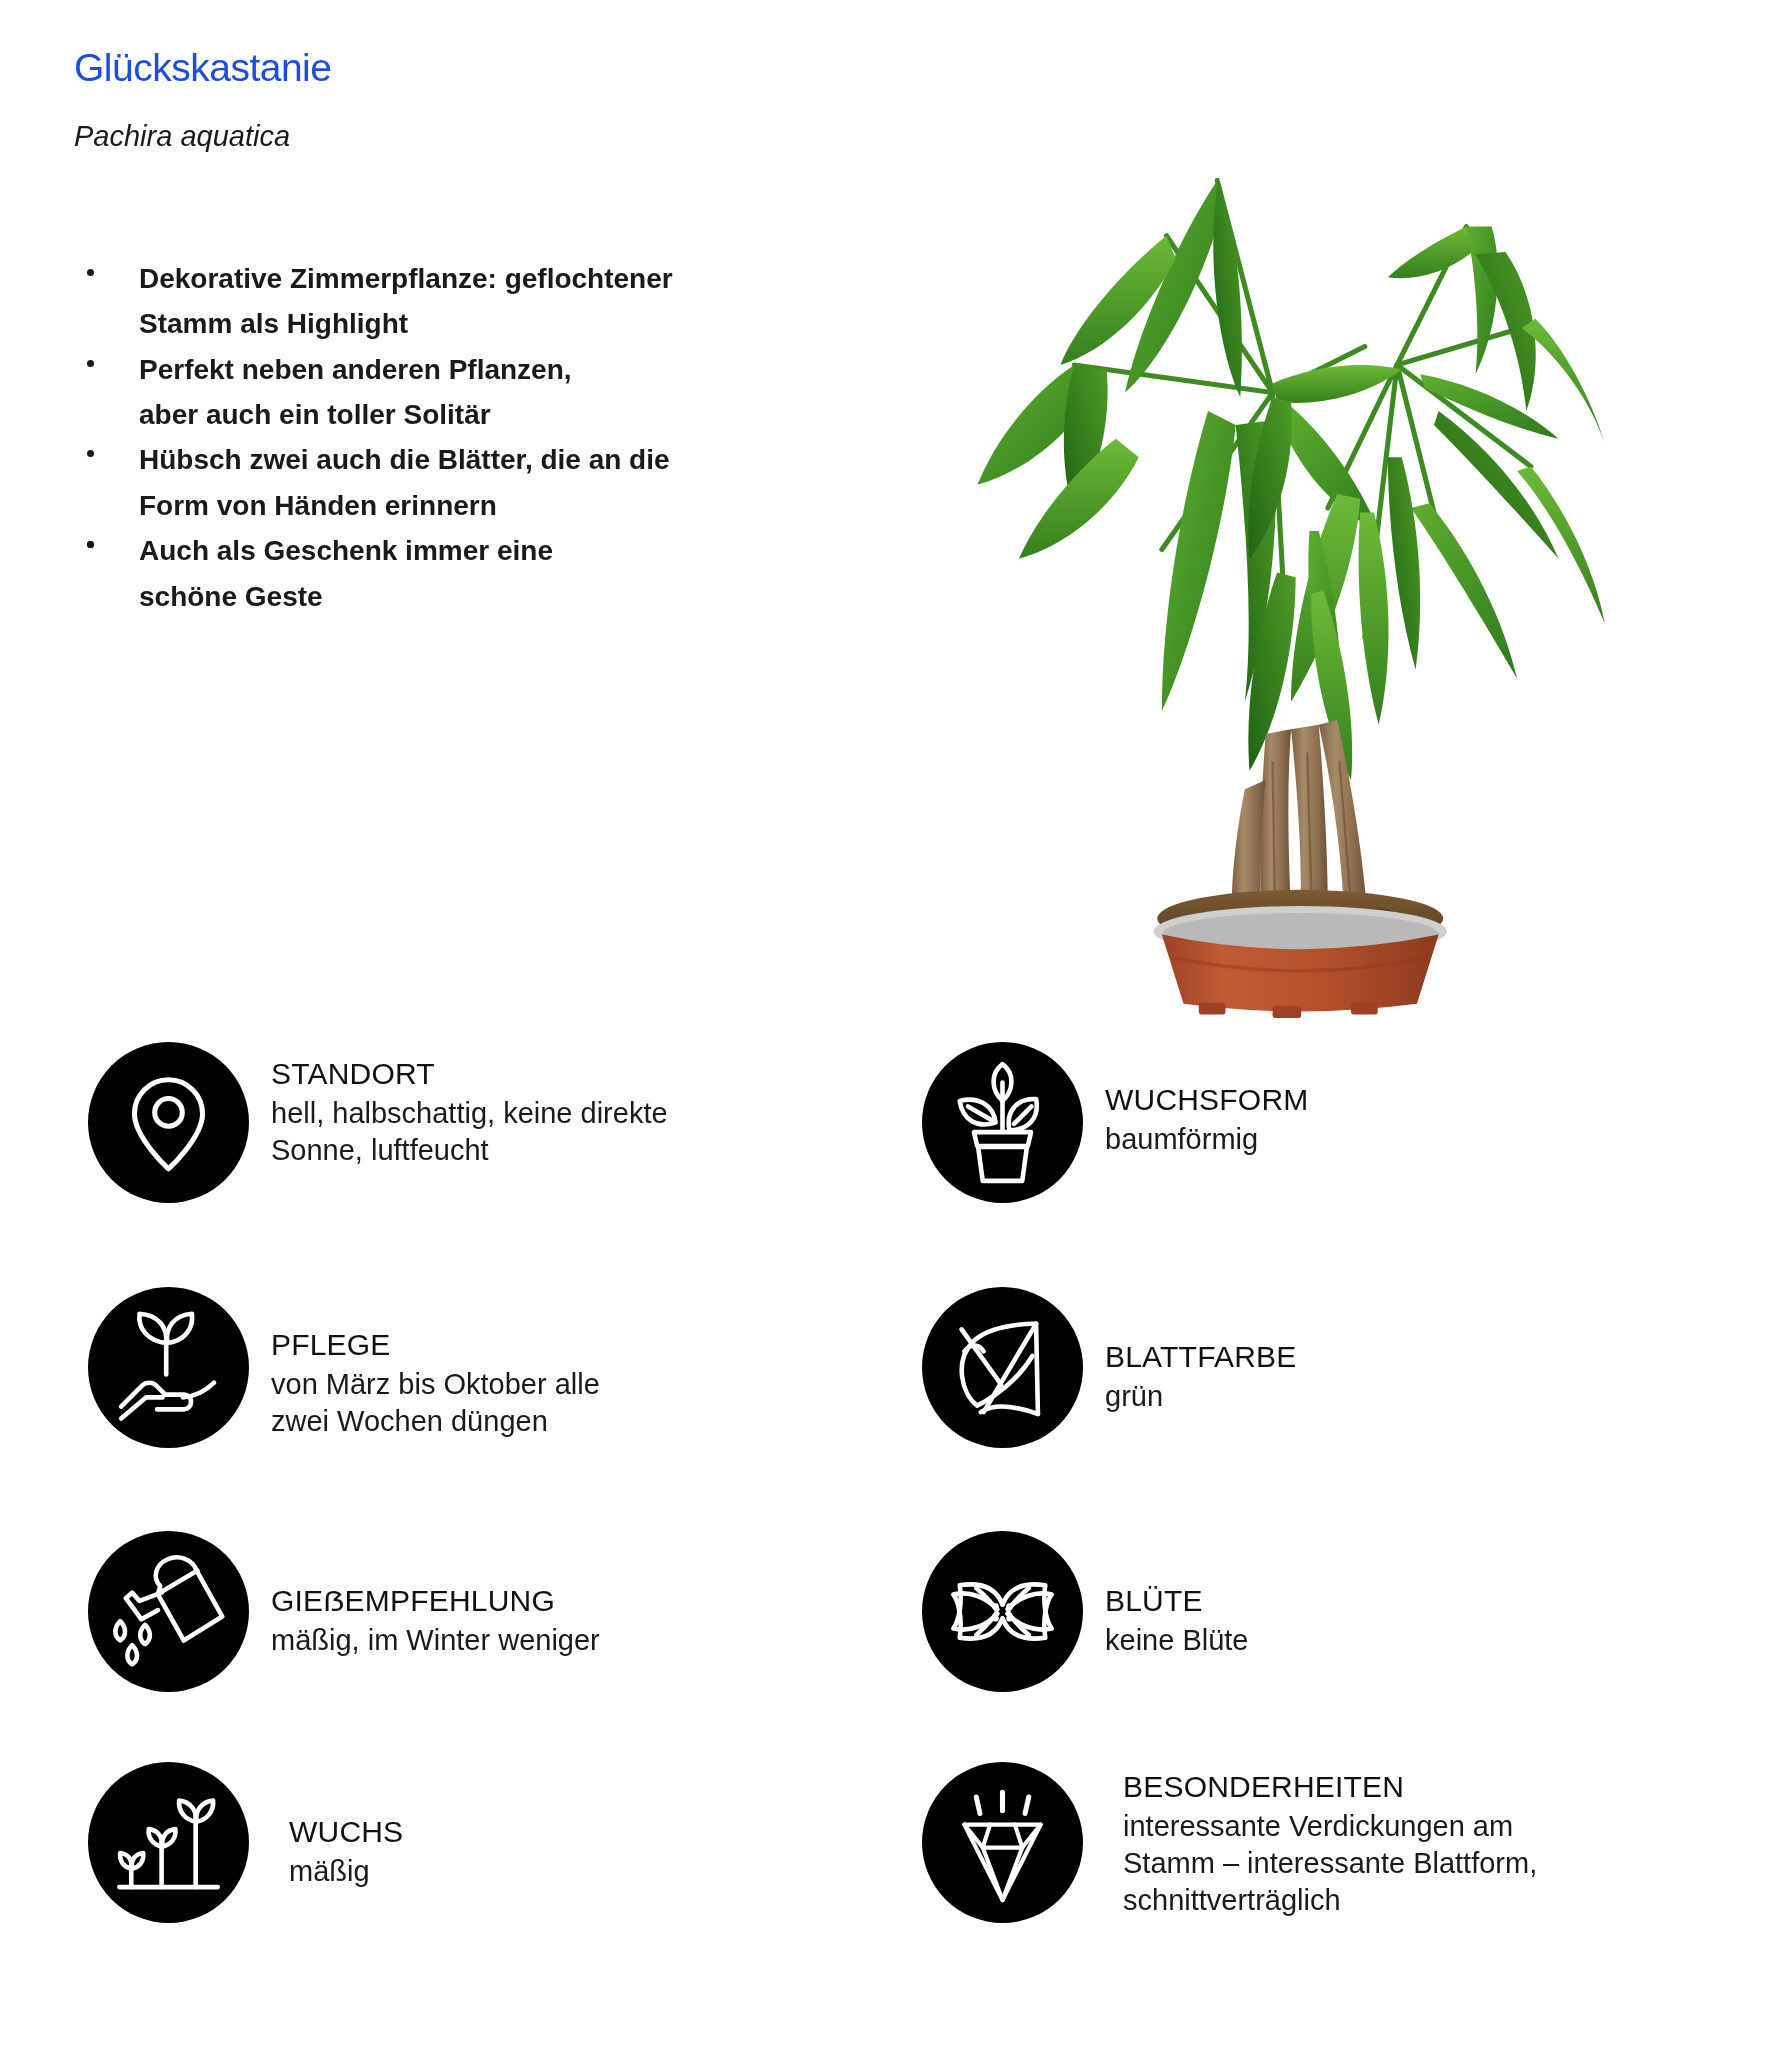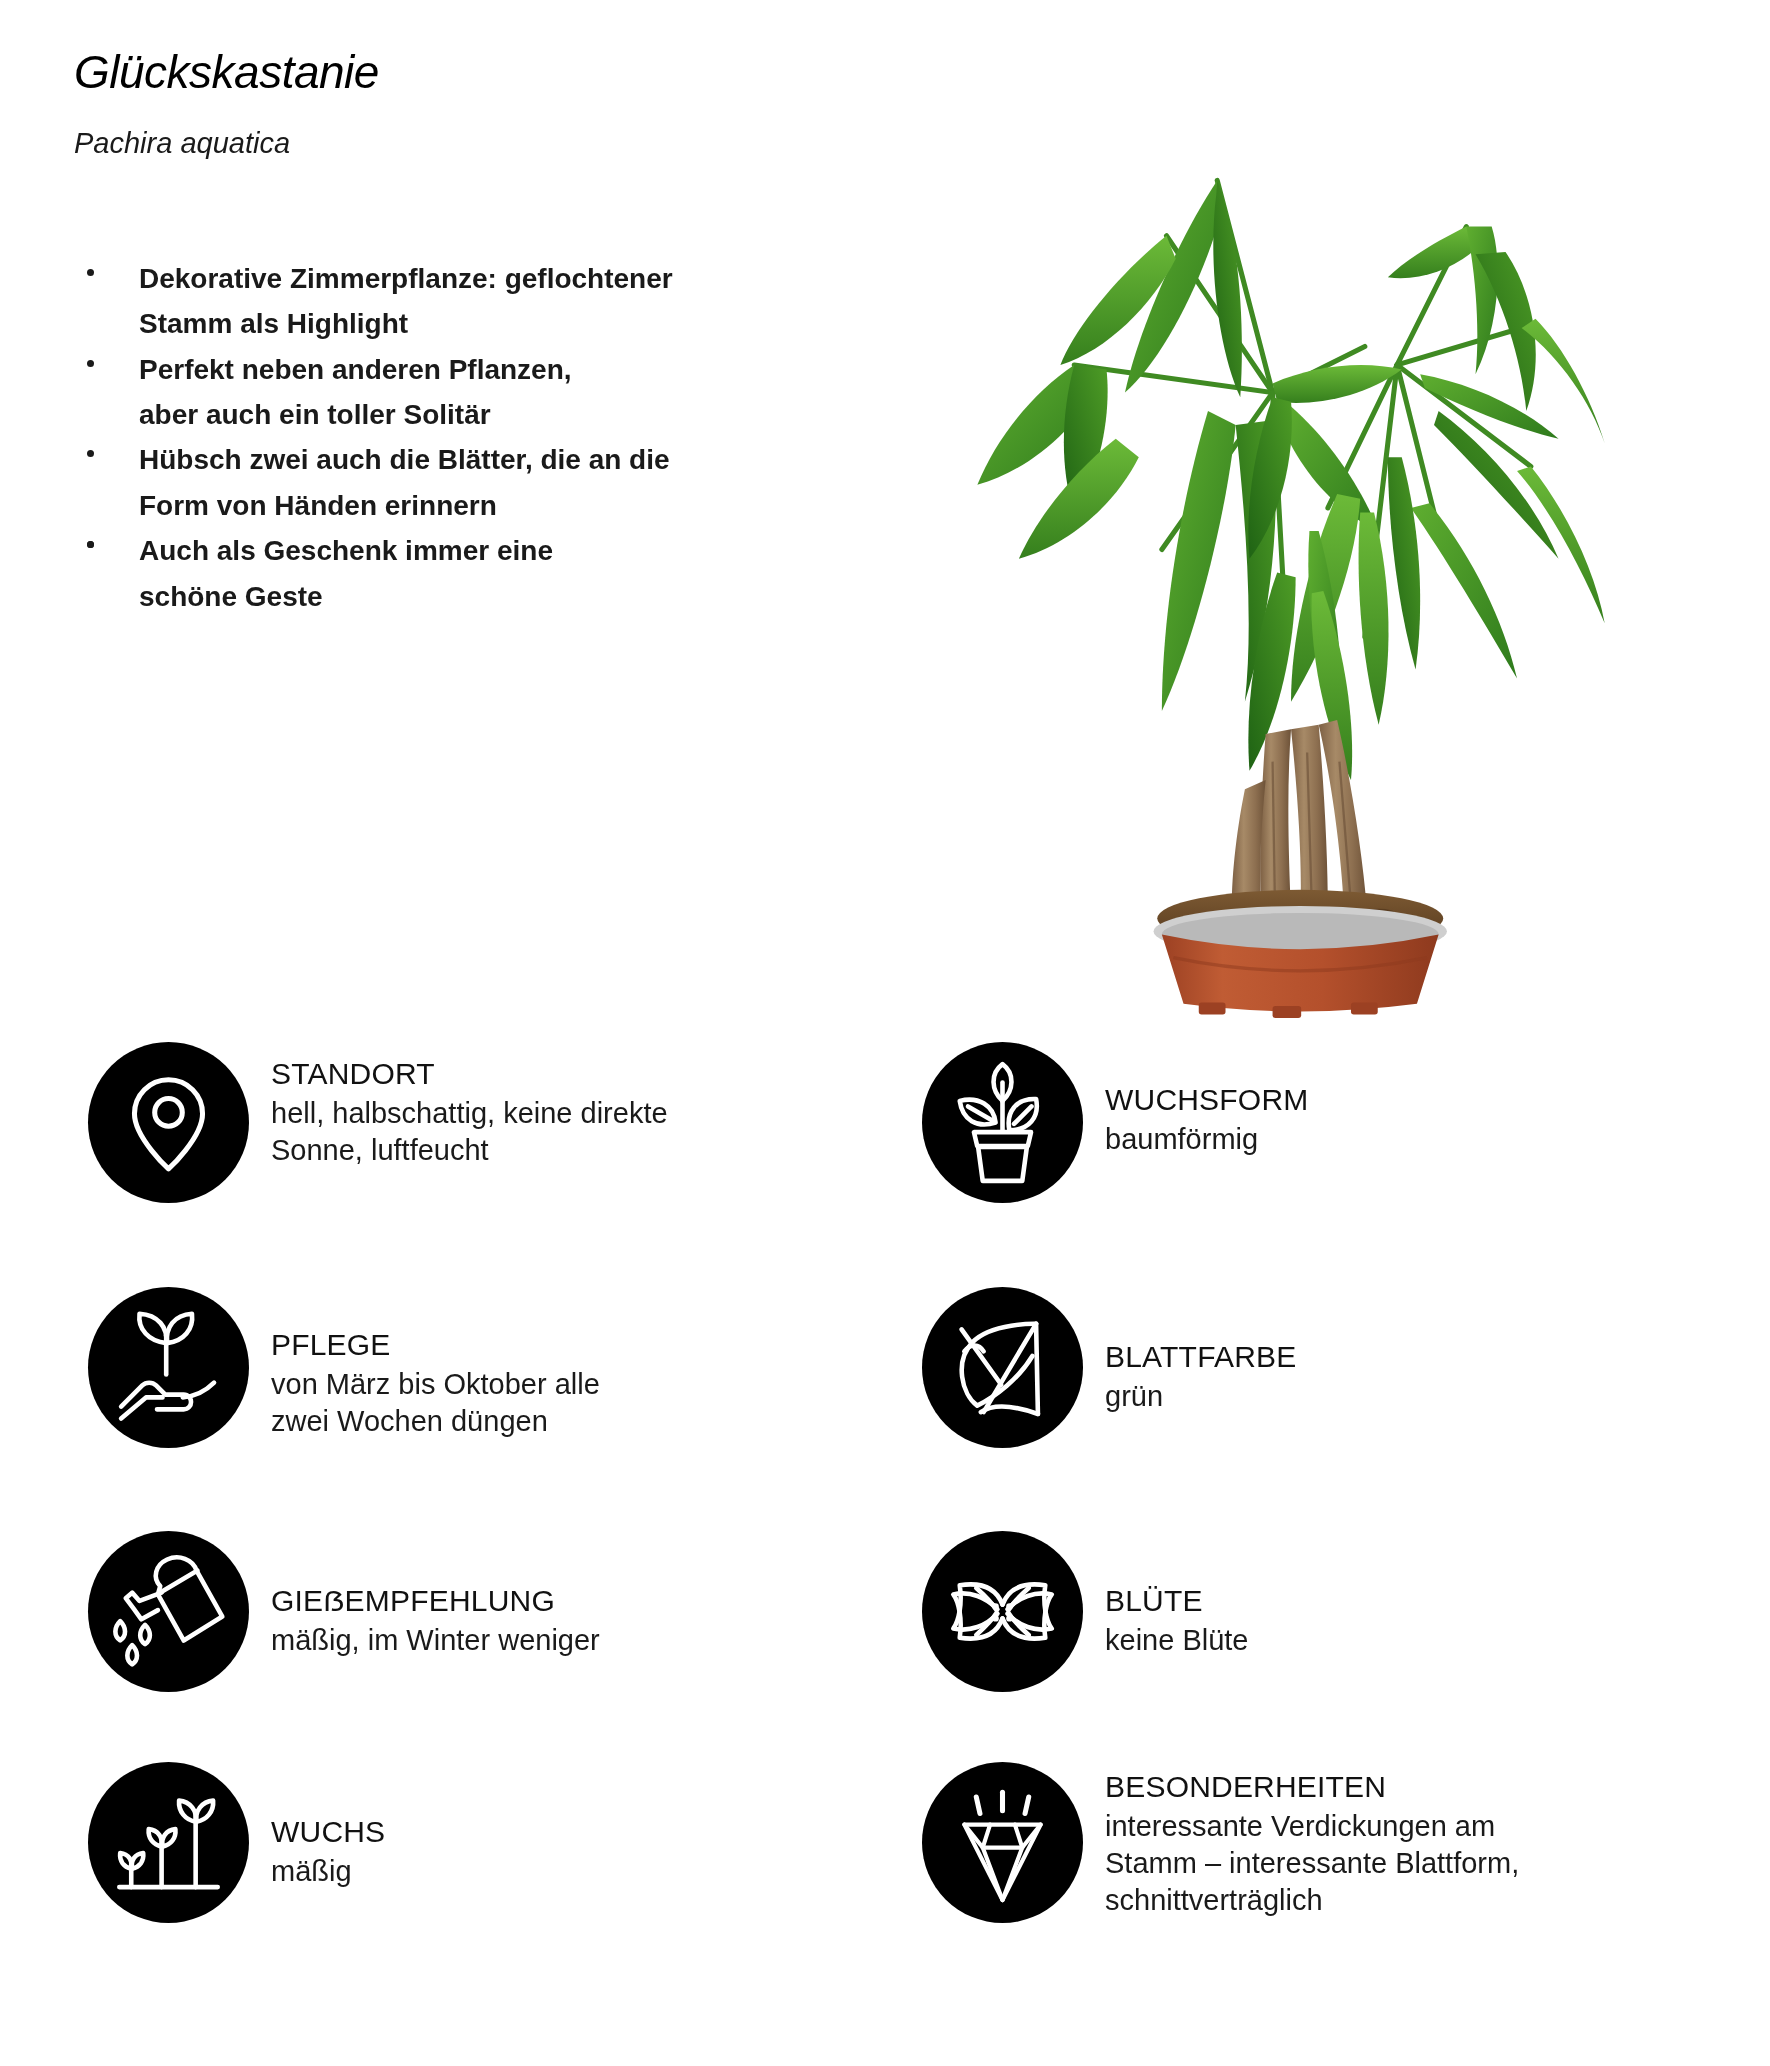--- a/index.html
+++ b/index.html
@@ -10,28 +10,27 @@
     color:#1a1a1a;
     overflow:hidden;
     position:relative;
   }
 
   
   #top{position:absolute;left:0;top:0;width:1771px;height:1075px;}
 
   #headline-block{position:absolute;left:74px;top:48px;width:830px;}
   #plant-title{
-    font-size:46px;
+    font-size:39px;
     line-height:1.05;
     font-weight:400;
-    color:#000000;
+    color:#1d4ed8;
     letter-spacing:-0.5px;
     margin:0;
     white-space:nowrap;
-    font-style:italic;
   }
   #plant-latin{
     margin-top:31px;
     font-size:29px;
     font-style:italic;
     font-weight:400;
     color:#1a1a1a;
     letter-spacing:0px;
   }
 
@@ -90,21 +89,21 @@
     color:#1a1a1a;margin-top:5.5px;white-space:pre-line;
   }
 
   
   .col-l{left:88px;}
   .col-r{left:922px;}
 
   .r1{top:18.4px;}
   .r2{top:263px;}
   .r3{top:507px;}
-  .r4{top:738px;}
+  .r4{top:738px;gap:18px;}
 
   
   .pad-a .info-text{padding-top:15.7px;}
   .pad-b .info-text{padding-top:42px;}
   .pad-c .info-text{padding-top:54px;}
   .pad-d .info-text{padding-top:9.2px;}
 </style>
 </head>
 <body>
 

